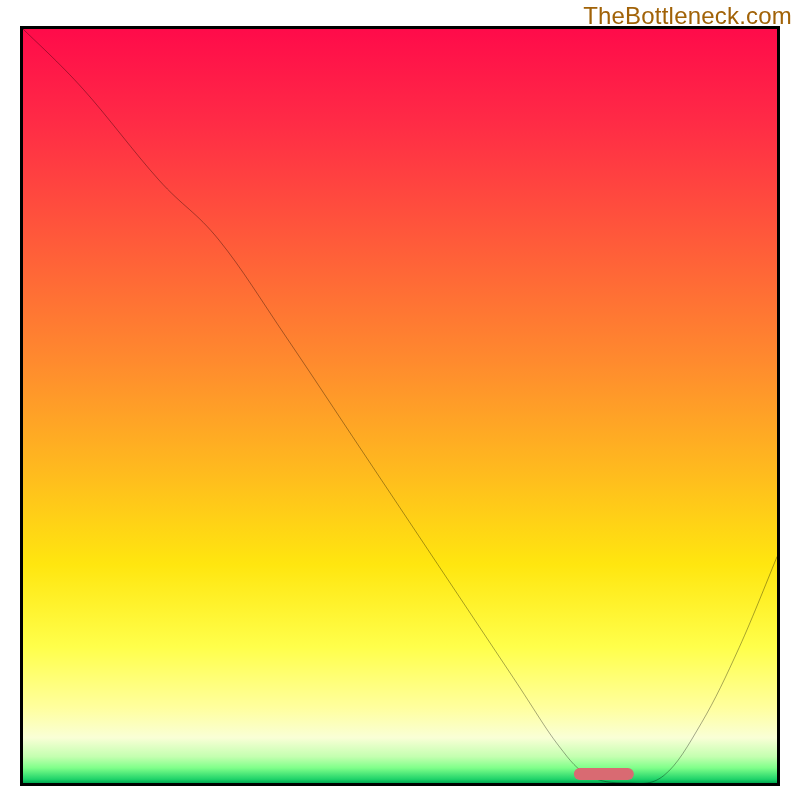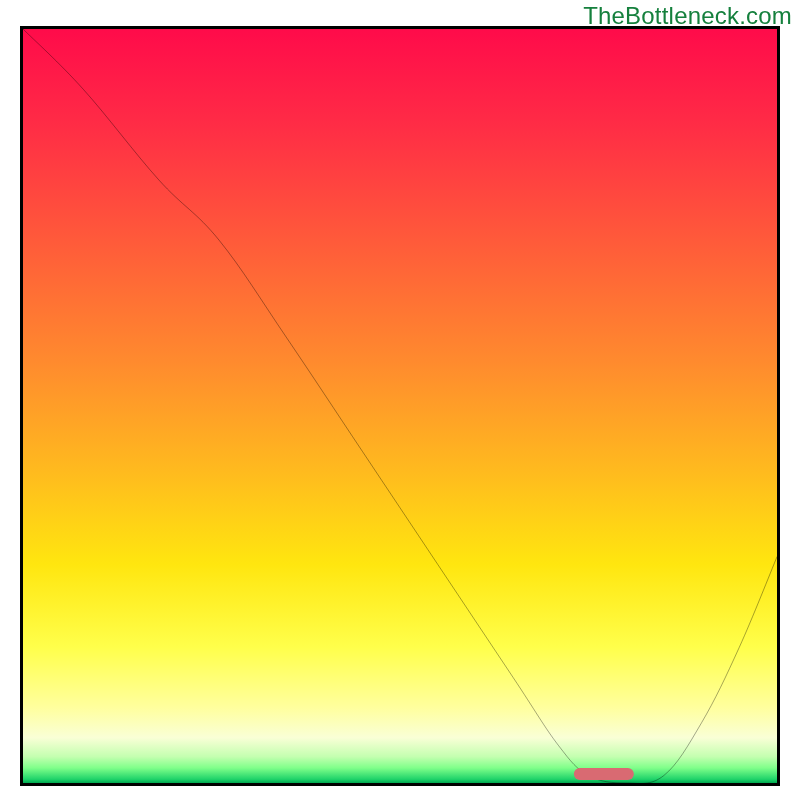--- a/index.html
+++ b/index.html
@@ -15,21 +15,21 @@
     position: relative;
     width: 800px;
     height: 800px;
   }
   .watermark {
     position: absolute;
     top: 2px;
     right: 8px;
     font-size: 24px;
     font-weight: 500;
-    color: #15803d;
+    color: #a16207;
     letter-spacing: 0.2px;
     z-index: 20;
     user-select: none;
   }
   .plot-area {
     position: absolute;
     left: 20px;
     top: 26px;
     width: 760px;
     height: 760px;

